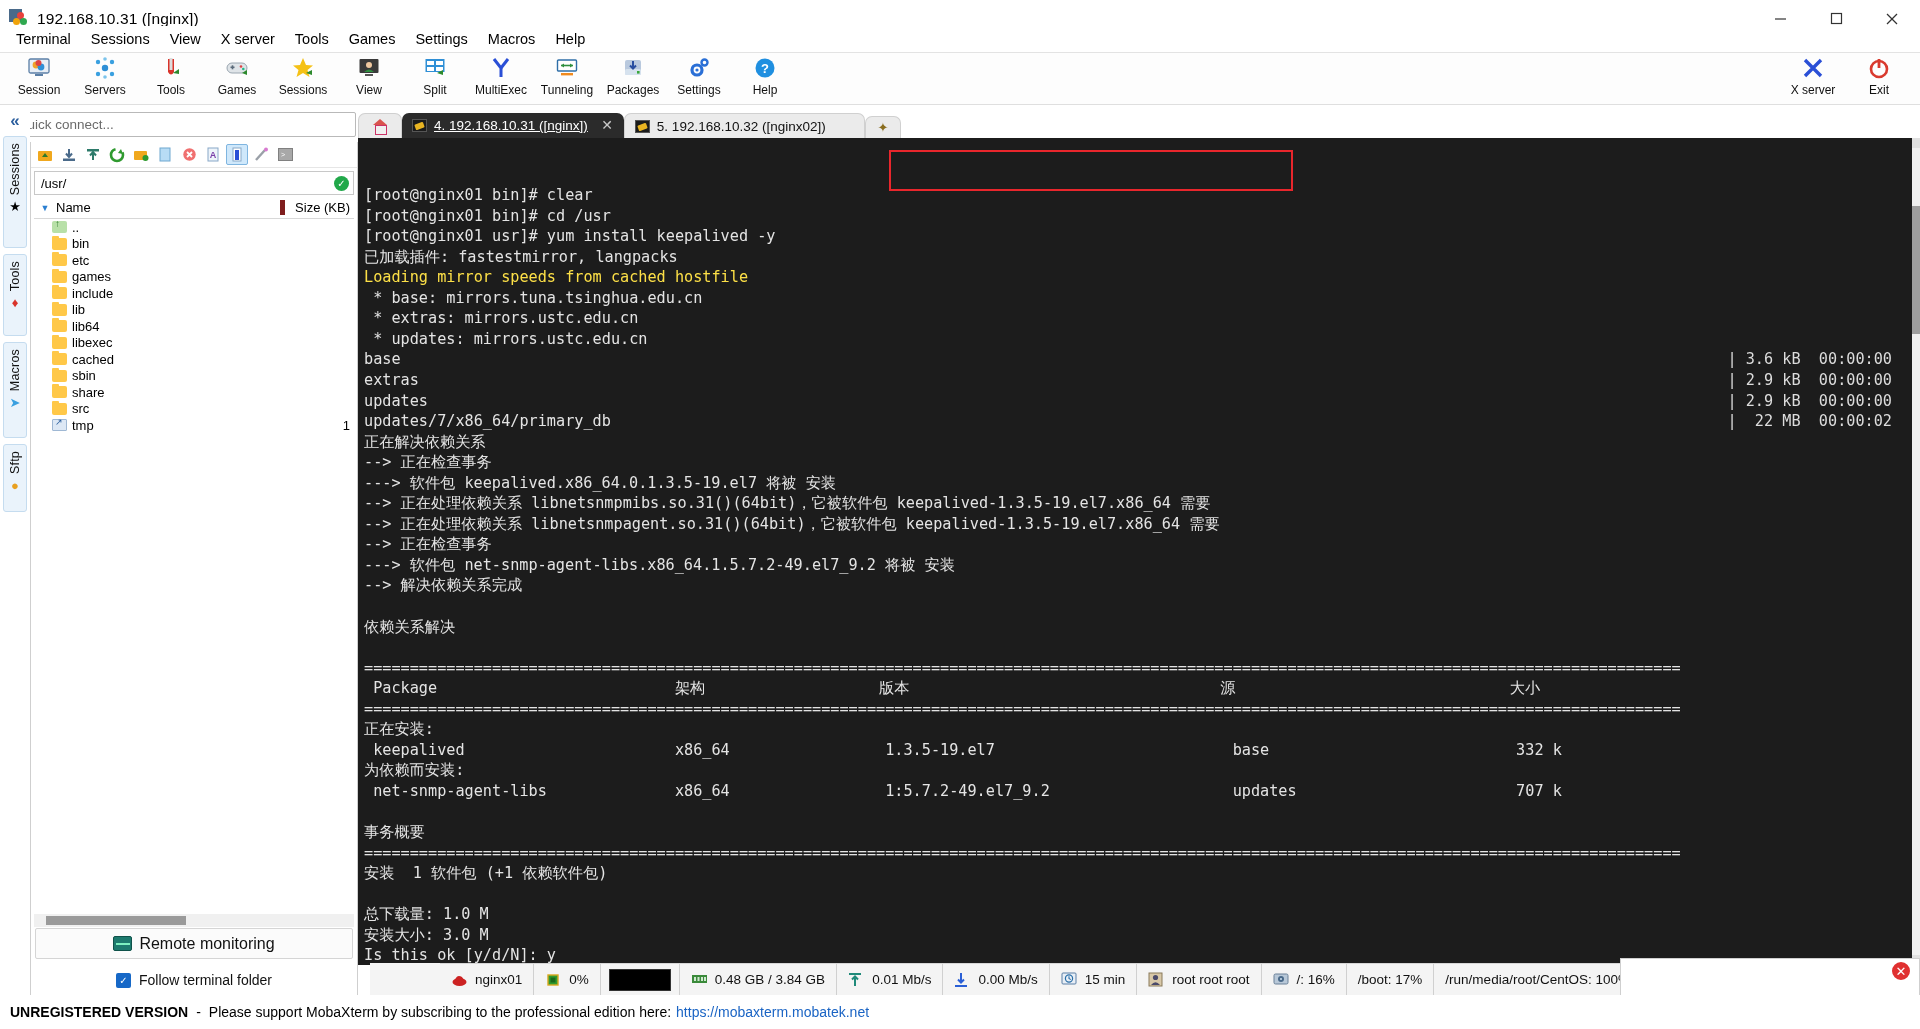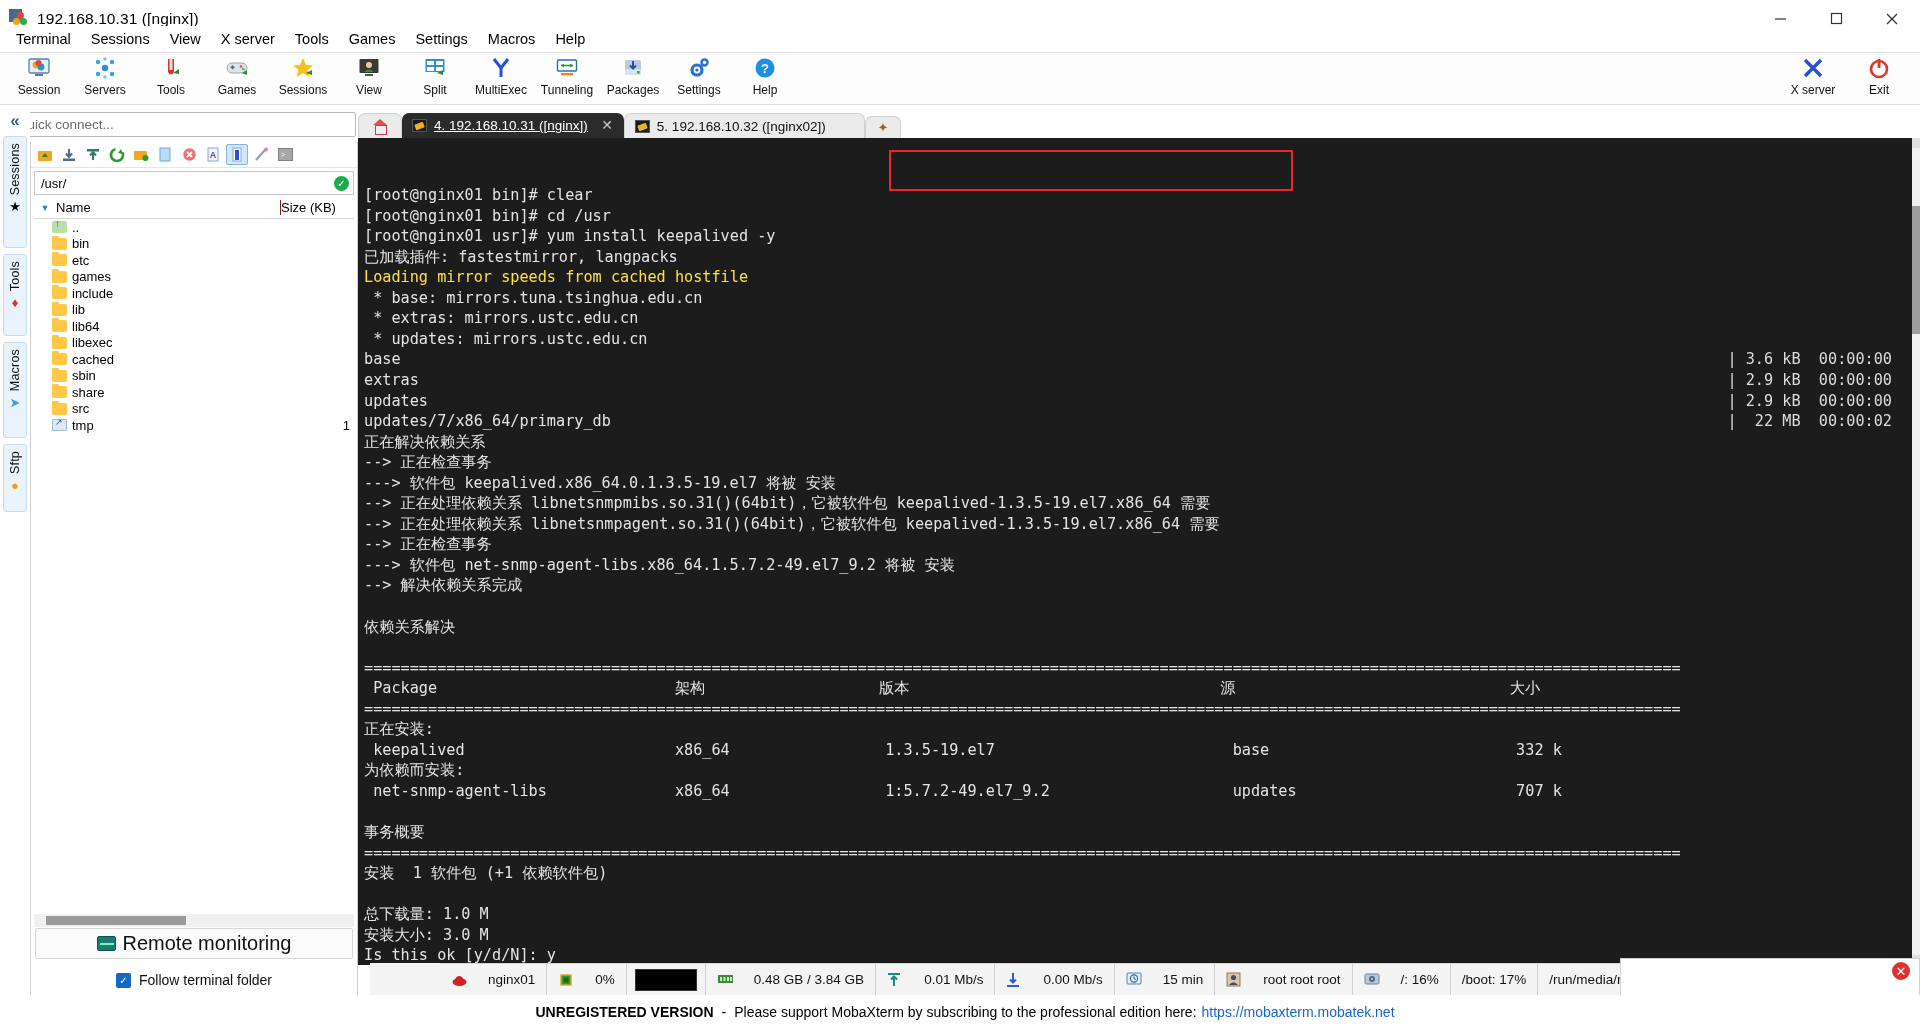--- a/index.html
+++ b/index.html
@@ -102,40 +102,40 @@
   }
   #sftp-path .ok { margin-left: auto; width: 15px; height: 15px; border-radius: 50%;
                    background: #21a84a; color: #fff; font-size: 10px; display:flex;
                    align-items:center; justify-content:center; }
   #sftp-head {
     height: 22px; display: flex; align-items: center; border-bottom: 1px solid #d8d8d8;
     margin: 2px 3px 0 3px; font-size: 13px; color: #000;
   }
   #sftp-head .sortarrow { width: 22px; text-align:center; color:#2b7fd1; font-size:9px; }
   #sftp-head .col-name { flex: 1; }
-  #sftp-head .col-size { width: 74px; text-align: left; padding-right: 4px;
-                         border-left: 1px solid #7f1d1d; }
+  #sftp-head .col-size { width: 74px; text-align: right; padding-right: 4px;
+                         border-left: 5px solid #7f1d1d; }
   #sftp-list { flex: 1; overflow: hidden; margin: 0 3px; }
   .frow { height: 16.5px; display: flex; align-items: center; font-size: 13px; color: #000; }
   .fico { width: 15px; height: 12px; margin-left: 18px; margin-right: 5px; flex: none; position: relative; }
   .folder-ico { background: #ffc848; border-radius: 1px 2px 2px 2px; }
   .folder-ico:before { content:""; position:absolute; left:0; top:-2px; width:7px; height:3px;
                        background:#ffc848; border-radius:1px 1px 0 0; }
   .up-ico { background: #b8e0a8; border-radius: 2px; }
   .up-ico:after { content:"\2191"; position:absolute; left:3px; top:-3px; font-size:10px; color:#2d7a2d; }
   .link-ico { background: #dde8f5; border:1px solid #9fb8d4; border-radius:1px; }
   .link-ico:after { content:"\2197"; position:absolute; left:2px; top:-3px; font-size:9px; color:#2b5f9e; }
   .fname { flex: 1; }
   .fsize { width: 74px; text-align: right; padding-right: 4px; }
   #sftp-hscroll { height: 13px; margin: 0 3px 1px 3px; background: #f0f0f0; position: relative; }
   #sftp-hscroll .thumb { position:absolute; left:12px; top:2px; width:140px; height:9px; background:#9a9a9a; }
   #remote-mon {
     margin: 0 4px 6px 4px; height: 31px; border: 1px solid #d5d5d5; background: #fbfbfb;
     display: flex; align-items: center; justify-content: center; gap: 7px;
-    font-size: 20px; color: #111; border-radius: 2px;
+    font-size: 16px; color: #111; border-radius: 2px;
   }
   #rm-ico { width: 19px; height: 15px; background: #1d7a6e; border: 1px solid #0f524a; border-radius: 2px;
             position: relative; }
   #rm-ico:after { content:""; position:absolute; left:2px; top:6px; width:14px; height:2px;
                   background:#7df0c0; }
   #follow-row { display: flex; align-items: center; justify-content: center; gap: 8px;
                 height: 30px; font-size: 14px; color: #111; }
   #follow-box { width: 15px; height: 15px; background: #1668c7; border-radius: 2px;
                 color: #fff; font-size: 10px; display:flex; align-items:center; justify-content:center; }
 
@@ -194,33 +194,33 @@
   
   .rline { position: absolute; right: 20px; white-space: pre; color: #dcdcdc; }
 
   
   #statusbar {
     position: absolute; left: 440px; top: 963px; width: 1480px; height: 32px;
     display: flex; align-items: center; background: #f4f4f4;
     border-top: 1px solid #d6d6d6;
   }
   .sb-cell {
-    height: 32px; display: flex; align-items: center; gap: 20px;
+    height: 32px; display: flex; align-items: center; gap: 7px;
     padding: 0 11px; font-size: 13.5px; color: #111;
     border-right: 1px solid #d0d0d0;
   }
   .sb-ico { width: 17px; height: 16px; flex: none; position: relative; }
   #sb-black { width: 62px; height: 22px; background: #000; border: 1px solid #333; margin: 0 8px; }
   #sb-term-left { position: absolute; left: 370px; top: 963px; width: 70px; height: 32px; background:#f4f4f4; }
 
   
   #footer {
     position: absolute; left: 0; top: 995px; width: 1920px; height: 34px;
     background: #fff; display: flex; align-items: center; padding-left: 10px;
-    font-size: 14px; color: #000; justify-content: center;
+    font-size: 14px; color: #000;
   }
   #footer b { font-weight: bold; }
   #footer a { color: #1a64c4; text-decoration: none; margin-left: 5px; }
   #watermark {
     position: absolute; right: 6px; top: 996px; height: 32px; display: flex;
     align-items: center; gap: 4px;
   }
   #wm-logo { width: 30px; height: 26px; background: #f0522a; border-radius: 4px;
              color: #fff; font-size: 18px; font-weight: bold; display:flex;
              align-items:center; justify-content:center; transform: rotate(-8deg); }

